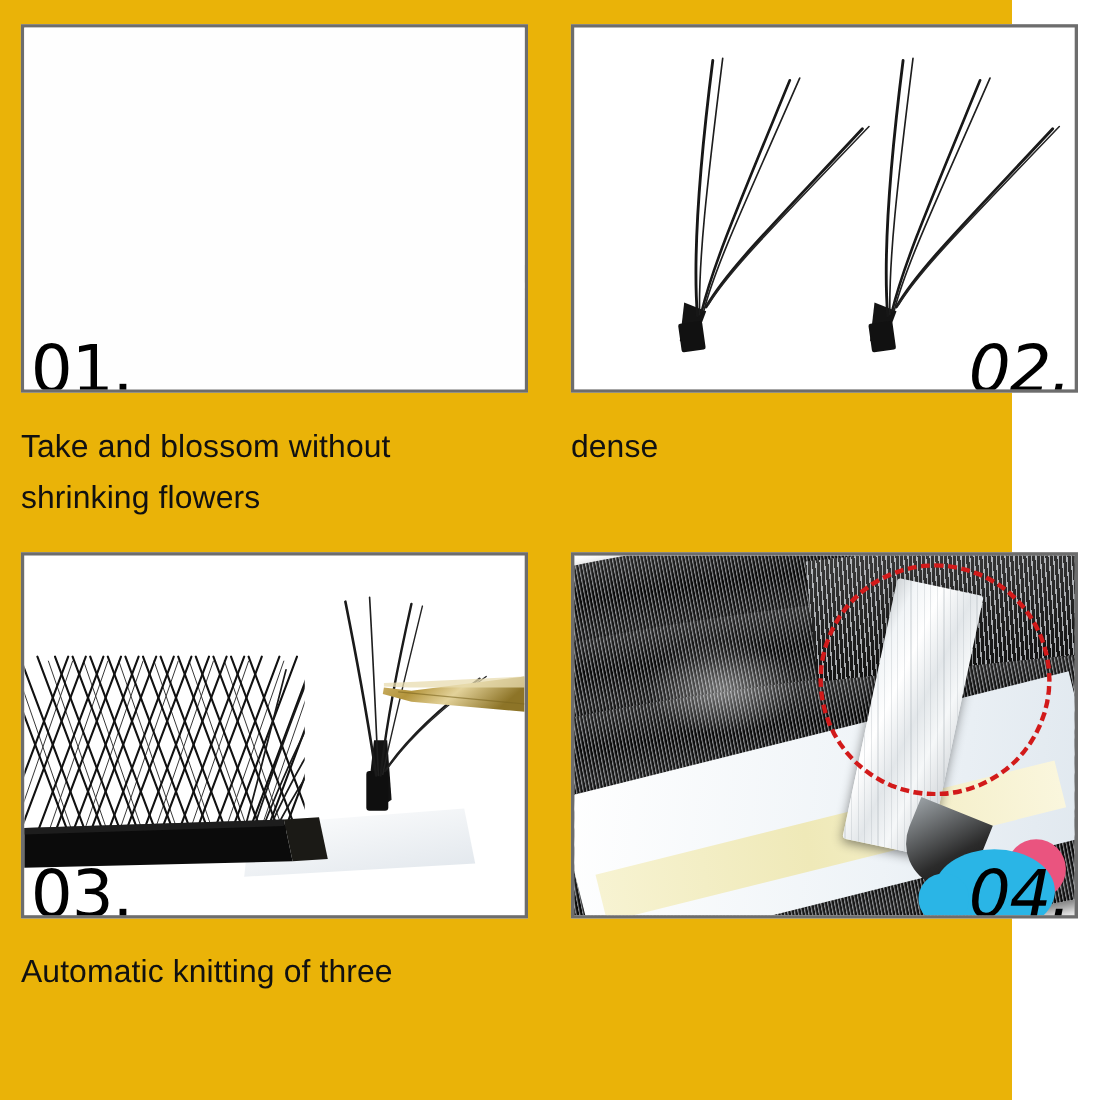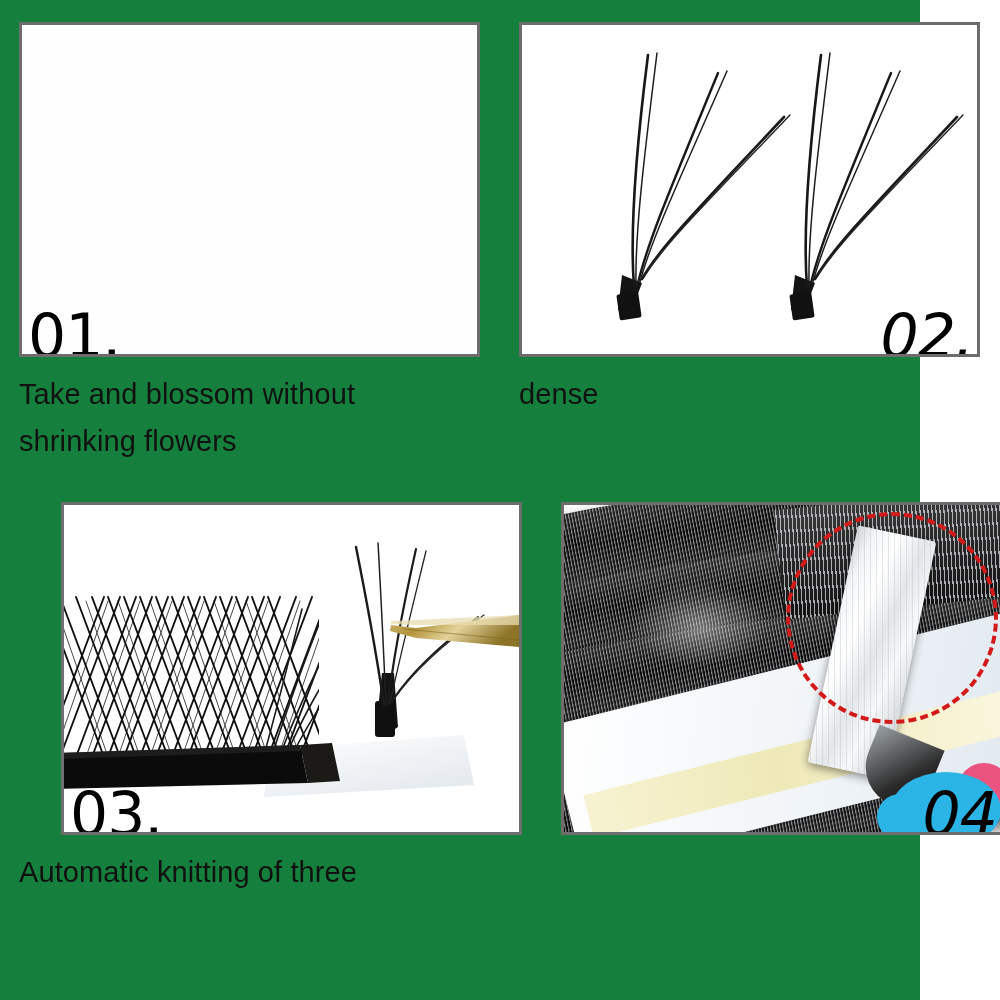--- a/index.html
+++ b/index.html
@@ -5,21 +5,21 @@
   html,body{margin:0;padding:0;}
   body{
     width:1000px;height:1000px;
     background:#ffffff;
     font-family:"Liberation Sans","DejaVu Sans",sans-serif;
     overflow:hidden;
   }
   .sheet{
     position:relative;
     width:920px;height:1000px;
-    background:#15803d;
+    background:#eab308;
   }
   .grid{
     position:absolute;
     left:0;top:0;
     width:1000px;height:1000px;
     display:grid;
     grid-template-columns:500px 500px;
     grid-template-rows:490px 510px;
   }
   .cell{
@@ -32,21 +32,21 @@
   
   .panel{
     position:relative;
     box-sizing:border-box;
     width:461px;
     height:335px;
     border:3px solid #6d6d6d;
     background:#ffffff;
     overflow:hidden;
   }
-  .cell.r2 .panel{height:333px;margin-left:42px;}
+  .cell.r2 .panel{height:333px;}
 
   .stage{
     position:absolute;
     inset:0;
     overflow:hidden;
   }
 
   
   .stepnum{
     position:absolute;
@@ -58,21 +58,21 @@
     font-family:"DejaVu Sans","Liberation Sans",sans-serif;
     font-weight:400;
     z-index:40;
     white-space:nowrap;
   }
   .stepnum.left{left:6px;}
   .stepnum.right{right:4px;font-style:italic;}
 
   
   .caption{
-    margin-top:14px;
+    margin-top:26px;
     width:468px;
     font-size:29px;
     line-height:1.62;
     color:#111;
     font-weight:400;
     letter-spacing:0.1px;
   }
 
   
   .p1bg{position:absolute;inset:0;background:#fefefe;}

